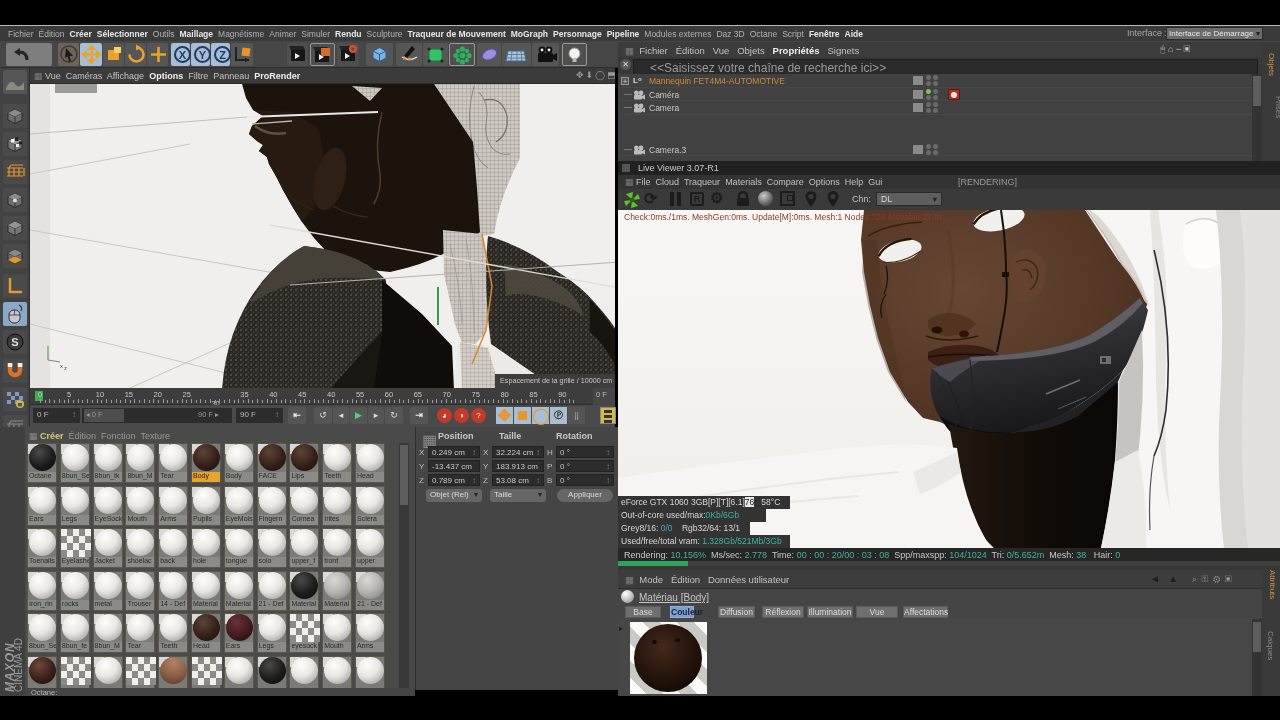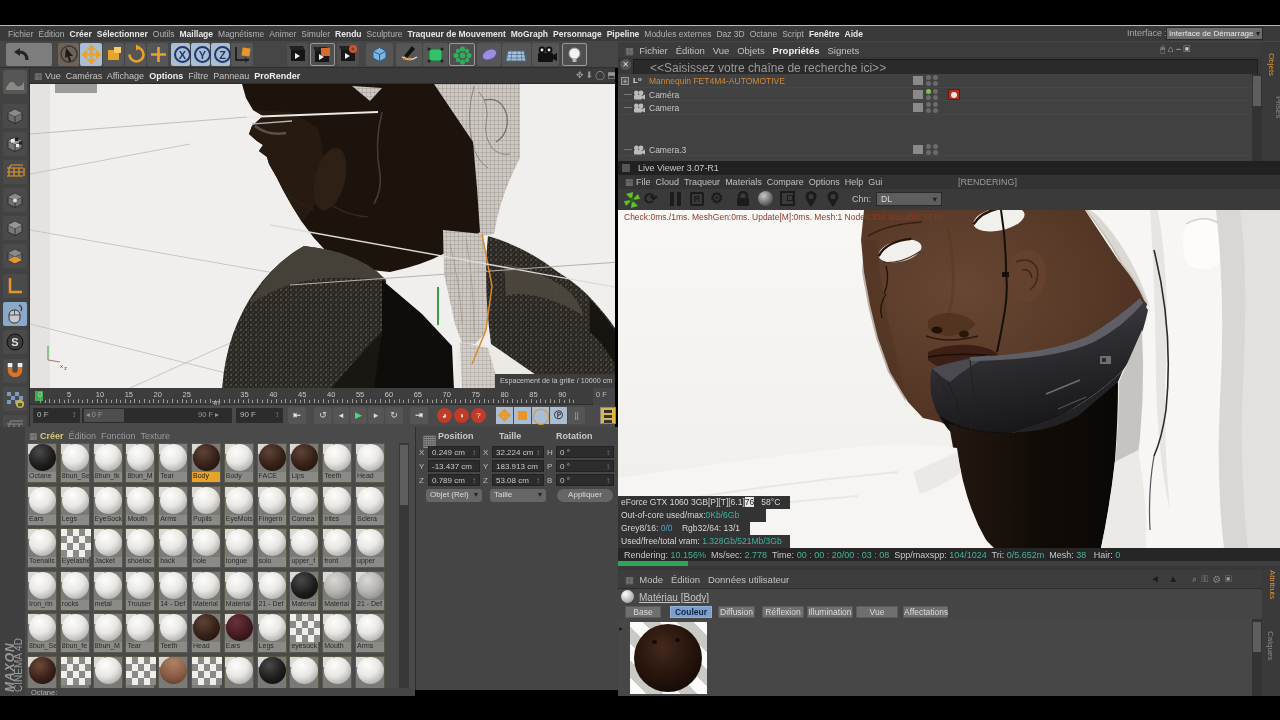--- a/index.html
+++ b/index.html
@@ -1237,21 +1237,21 @@
   <div class="abs txt" style="left:625px;top:574px;">
     <span style="color:#7d7d7d;">▦</span>&nbsp; <span>Mode</span>&nbsp;&nbsp; <span>Édition</span>&nbsp;&nbsp; <span>Données utilisateur</span>
   </div>
   <div class="abs" style="left:1150px;top:573px;color:#1e1e1e;font-size:10px;">◄ &nbsp;&nbsp;▲</div>
   <div class="abs" style="left:1192px;top:574px;color:#9a9a9a;font-size:9px;letter-spacing:1px;">⌕ ⚿ ⚙ ▣</div>
   <div class="abs" style="left:618px;top:589px;width:662px;height:15px;background:#454545;"></div>
   <div class="abs" style="left:621px;top:590px;width:13px;height:13px;border-radius:7px;background:radial-gradient(circle at 35% 30%, #fff, #888);"></div>
   <div class="abs" style="left:639px;top:592px;color:#c5c5c5;font-size:10px;text-decoration:underline;">Matériau [Body]</div>
   <div id="tabs" class="abs" style="left:618px;top:604px;width:662px;height:15px;background:#454545;">
       <div class="abs" style="left:7px;top:2px;width:36px;height:12px;background:#6f6f6f;border:1px solid #5a5a5a;color:#dcdcdc;font-size:8.5px;text-align:center;font-weight:normal;">Base</div>
-      <div class="abs" style="left:52px;top:2px;width:42px;height:12px;background:#7d9fce;border:1px solid #8fb0d8;color:#14233e;font-size:8.5px;text-align:center;font-weight:bold;">Couleur</div>
+      <div class="abs" style="left:52px;top:2px;width:24px;height:12px;background:#7d9fce;border:1px solid #8fb0d8;color:#14233e;font-size:8.5px;text-align:center;font-weight:bold;">Couleur</div>
       <div class="abs" style="left:100px;top:2px;width:37px;height:12px;background:#6f6f6f;border:1px solid #5a5a5a;color:#dcdcdc;font-size:8.5px;text-align:center;font-weight:normal;">Diffusion</div>
       <div class="abs" style="left:144px;top:2px;width:42px;height:12px;background:#6f6f6f;border:1px solid #5a5a5a;color:#dcdcdc;font-size:8.5px;text-align:center;font-weight:normal;">Réflexion</div>
       <div class="abs" style="left:189px;top:2px;width:46px;height:12px;background:#6f6f6f;border:1px solid #5a5a5a;color:#dcdcdc;font-size:8.5px;text-align:center;font-weight:normal;">Illumination</div>
       <div class="abs" style="left:238px;top:2px;width:42px;height:12px;background:#6f6f6f;border:1px solid #5a5a5a;color:#dcdcdc;font-size:8.5px;text-align:center;font-weight:normal;">Vue</div>
       <div class="abs" style="left:285px;top:2px;width:45px;height:12px;background:#6f6f6f;border:1px solid #5a5a5a;color:#dcdcdc;font-size:8.5px;text-align:center;font-weight:normal;">Affectations</div>
     </div>
   <div class="abs" style="left:618px;top:619px;width:662px;height:81px;background:#474747;"></div>
   <div id="matpreview" class="abs" style="left:630px;top:622px;width:77px;height:72px;">
       <div style="width:77px;height:72px;background:repeating-linear-gradient(45deg, #fbfbf9 0 12px, #c9c9c5 12px 24px);position:relative;">
     <div style="position:absolute;left:4px;top:2px;width:68px;height:68px;border-radius:50%;background:radial-gradient(circle at 42% 35%, #44291d 0%, #28160d 45%, #140a05 80%, #0a0503 100%);"></div>

